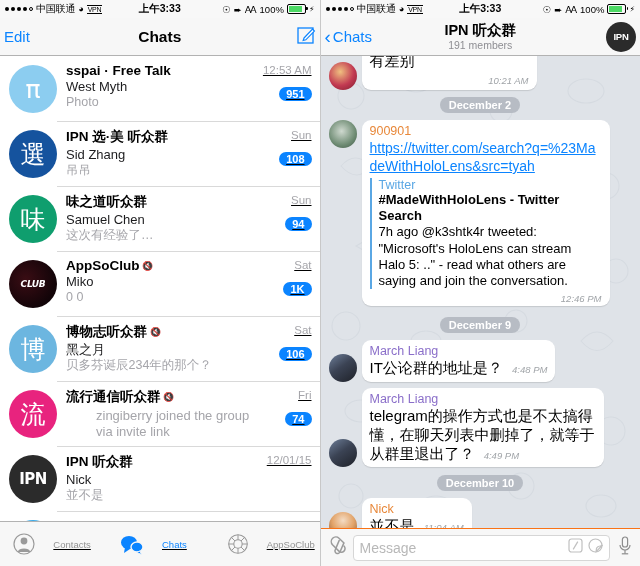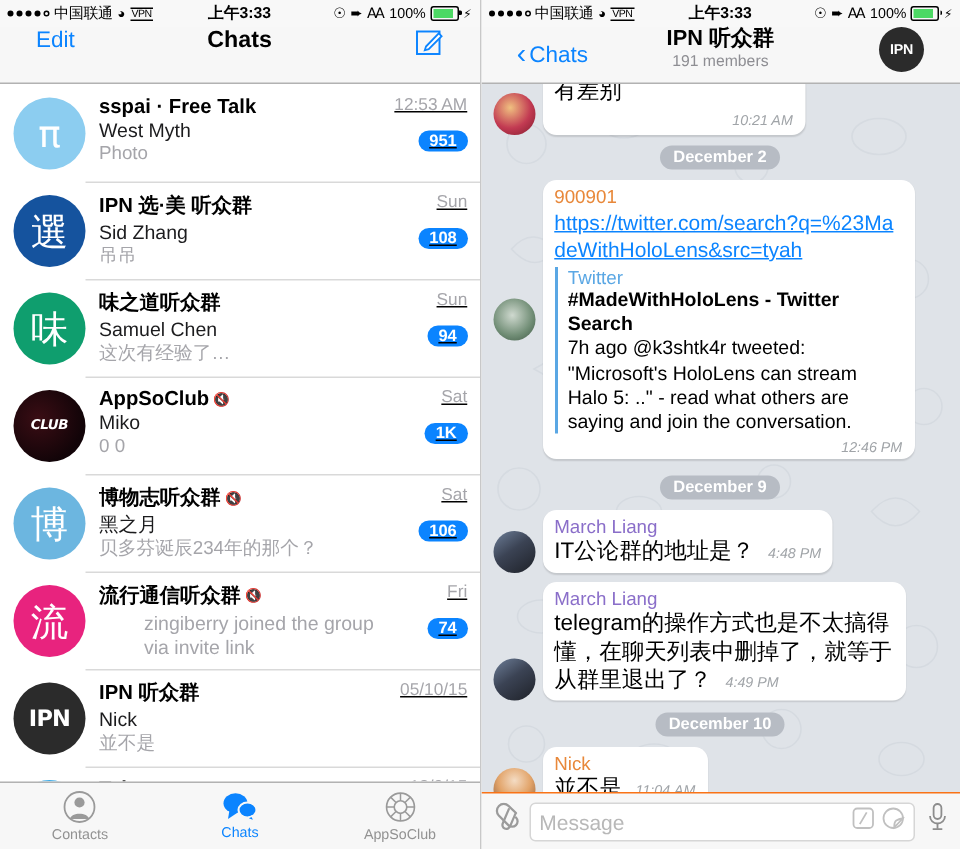--- a/index.html
+++ b/index.html
@@ -27,21 +27,21 @@
   .vpn-box{font-size:7px;border-bottom:1px solid #000;border-top:1px solid #000;padding:0 1px;letter-spacing:-.3px;}
   .sb-center{position:absolute;left:0;right:0;text-align:center;font-size:10.5px;font-weight:600;pointer-events:none;}
   .sb-right{margin-left:auto;display:flex;align-items:center;gap:3px;font-size:9.5px;z-index:2;}
   .batt{width:17px;height:8px;border:1px solid #000;border-radius:2px;position:relative;display:inline-block;}
   .batt::after{content:"";position:absolute;right:-3px;top:2px;width:1.5px;height:3px;background:#000;border-radius:0 1px 1px 0;}
   .batt i{position:absolute;left:1px;top:1px;bottom:1px;width:13px;background:#4cd964;display:block;}
 
   
   .navbar{
     height:38px;background:#f7f7f7;border-bottom:1px solid #b2b2b2;
-    display:flex;padding:0 24px;box-sizing:border-box;position:relative;
+    display:flex;align-items:center;padding:0 4px;box-sizing:border-box;position:relative;
   }
   .nav-edit{color:#0b84ff;font-size:15px;}
   .nav-title{
     position:absolute;left:0;right:0;text-align:center;
     font-size:15.5px;font-weight:bold;color:#000;pointer-events:none;
   }
   .nav-compose{margin-left:auto;color:#0b84ff;}
   .nav-back{display:flex;align-items:center;color:#0b84ff;font-size:15px;gap:1px;}
   .chev{font-size:19px;line-height:1;font-weight:400;margin-right:1px;}
   .nav-title-2{
@@ -82,21 +82,21 @@
     margin-top:11px;background:#0b84ff;color:#fff;border-radius:9px;
     font-size:11px;font-weight:bold;padding:1px 7px;min-width:12px;text-align:center;
   }
 
   
   .tabbar{
     position:absolute;bottom:0;left:0;width:320px;height:45px;
     background:#f7f7f7;border-top:1px solid #b2b2b2;
     display:flex;align-items:center;justify-content:space-around;box-sizing:border-box;
   }
-  .tab{display:flex;flex-direction:column;align-items:center;gap:2px;width:80px;}
+  .tab{display:flex;align-items:center;gap:18px;width:80px;text-decoration:underline;}
   .tab span.lbl{font-size:9.5px;color:#929292;}
   .tab.active span.lbl{color:#0b84ff;}
   .tab svg{display:block;}
 
   
   .chatbg{
     position:absolute;top:56px;left:0;width:319px;height:472px;
     background:#dfe3e8;overflow:hidden;
   }
   .pattern{position:absolute;inset:0;opacity:.5;}
@@ -292,21 +292,21 @@
           <span style="font-size:15px;font-weight:bold;letter-spacing:-.5px">IPN</span>
         </div>
         <div class="row-body">
           <div class="row-title">
             <span>IPN 听众群</span>
           </div>
           <div class="row-sender">Nick</div>
           <div class="row-msg">並不是</div>
         </div>
         <div class="row-right">
-          <div class="row-time">05/10/15</div>
+          <div class="row-time">12/01/15</div>
         </div>
       </div>
 
       <div class="chatrow">
         <div class="avatar" style="background:#3cabe8"></div>
         <div class="row-body">
           <div class="row-title">
             <span>Telegram</span>
             <span class="verified">✓</span>
           </div>
@@ -440,21 +440,21 @@
         <div class="msgrow" style="margin-top:-10px">
           <div class="mavatar" style="background:radial-gradient(circle at 40% 35%, #f0c080 0%, #c23a52 55%, #7d1b2c 100%)"></div>
           <div class="bubble" style="min-width:175px">
             <div class="btext cn">有差别</div>
             <span class="btime">10:21 AM</span>
           </div>
         </div>
 
         <div class="daypill">December 2</div>
 
-        <div class="msgrow" style="align-items:center">
+        <div class="msgrow" style="align-items:flex-start">
           <div class="mavatar" style="background:radial-gradient(circle at 45% 40%, #cfd9cf 0%, #6f8c74 60%, #3c5442 100%)"></div>
           <div class="bubble" style="max-width:248px;padding-bottom:2px">
             <div class="bname" style="color:#e8883a">900901</div>
             <div class="link">https://twitter.com/search?q=%23MadeWithHoloLens&amp;src=tyah</div>
             <div class="webpage">
               <div class="wp-site">Twitter</div>
               <div class="wp-title">#MadeWithHoloLens - Twitter Search</div>
               <div class="wp-desc">7h ago @k3shtk4r tweeted: "Microsoft's HoloLens can stream Halo 5: .." - read what others are saying and join the conversation.</div>
             </div>
             <span class="btime">12:46 PM</span>

